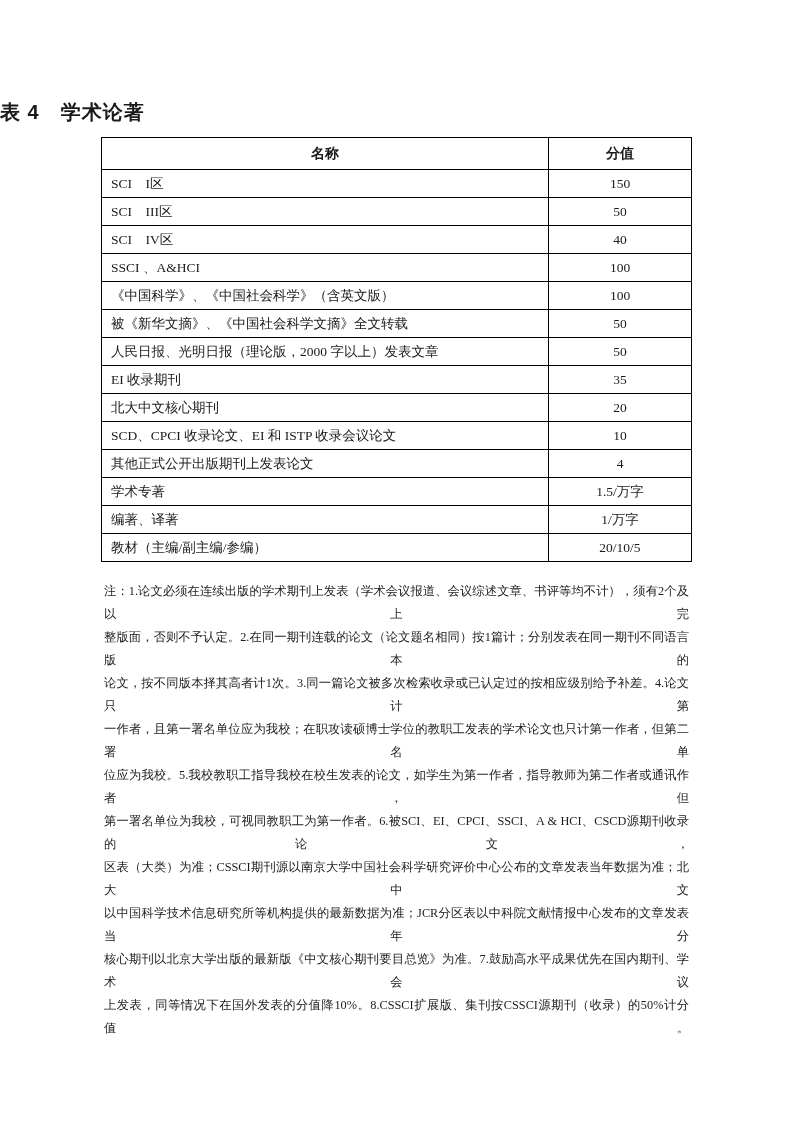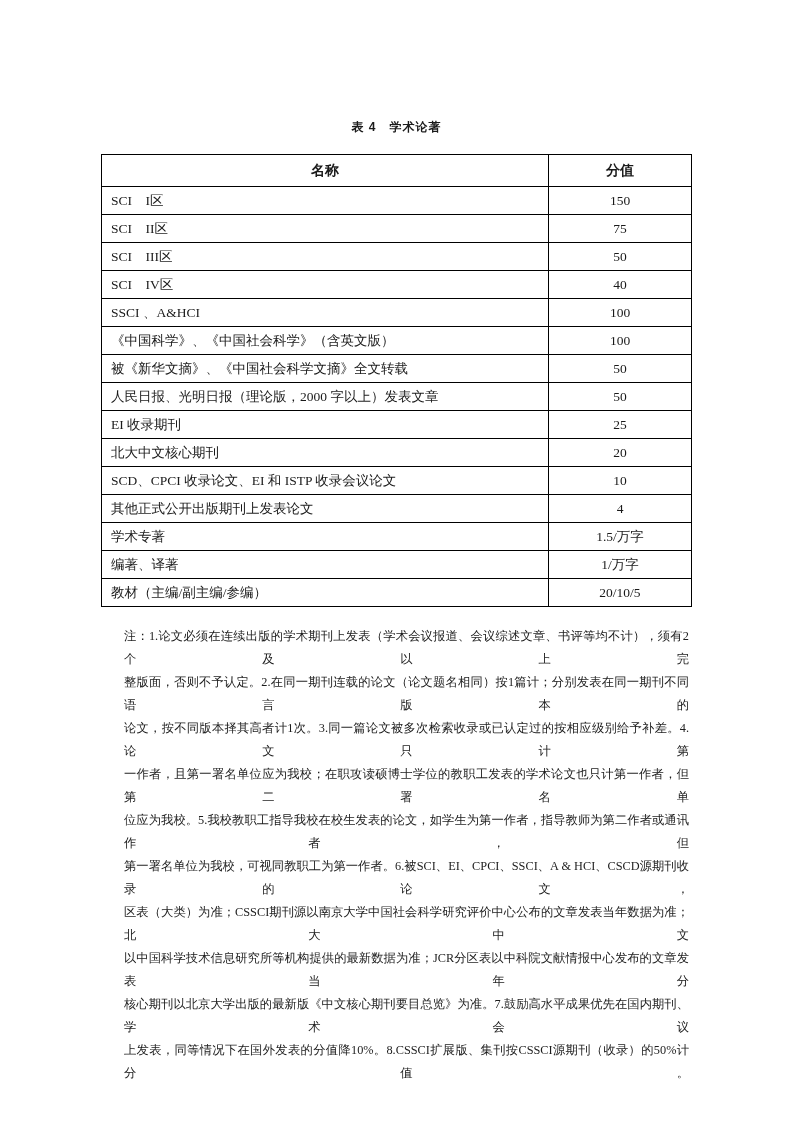--- a/index.html
+++ b/index.html
@@ -6,25 +6,25 @@
   .page {
     position: relative;
     width: 793px;
     height: 1122px;
     background: #ffffff;
     color: #1a1a1a;
     overflow: hidden;
     font-family: "Liberation Serif", "DejaVu Serif", serif;
   }
   .doc-title {
-    margin: 15px;
+    margin: 0;
     padding-top: 100px;
-    text-align: center;
+    text-align: left;
     font-family: "Liberation Sans", "DejaVu Sans", sans-serif;
-    font-size: 12px;
+    font-size: 20px;
     font-weight: 700;
     letter-spacing: 1px;
     line-height: 24px;
   }
   table.score-table {
     border-collapse: collapse;
     table-layout: fixed;
     width: 585px;
     margin: 13px auto 0 auto;
     font-size: 13.5px;
@@ -57,45 +57,40 @@
   .notes {
     width: 585px;
     margin: 18px auto 0 auto;
     font-size: 12.3px;
     line-height: 23px;
     color: #1c1c1c;
   }
   .note-line {
     text-align: justify;
     text-align-last: justify;
-    margin-left: 20px;
   }
 </style>
 </head>
 <body>
 
 <div class="page">
 
   <h1 class="doc-title">表 4　学术论著</h1>
 
   <table class="score-table">
     <thead>
       <tr>
         <th class="col-name">名称</th>
         <th class="col-score">分值</th>
       </tr>
     </thead>
     <tbody id="table-body">
         <tr>
           <td class="cell-name">SCI　I区</td>
           <td class="cell-score">150</td>
-        </tr>
-        <tr>
-          <td class="cell-name">SCI　II区</td>
-          <td class="cell-score">75</td>
         </tr>
         <tr>
           <td class="cell-name">SCI　III区</td>
           <td class="cell-score">50</td>
         </tr>
         <tr>
           <td class="cell-name">SCI　IV区</td>
           <td class="cell-score">40</td>
         </tr>
         <tr>
@@ -109,21 +104,21 @@
         <tr>
           <td class="cell-name">被《新华文摘》、《中国社会科学文摘》全文转载</td>
           <td class="cell-score">50</td>
         </tr>
         <tr>
           <td class="cell-name">人民日报、光明日报（理论版，2000 字以上）发表文章</td>
           <td class="cell-score">50</td>
         </tr>
         <tr>
           <td class="cell-name">EI 收录期刊</td>
-          <td class="cell-score">25</td>
+          <td class="cell-score">35</td>
         </tr>
         <tr>
           <td class="cell-name">北大中文核心期刊</td>
           <td class="cell-score">20</td>
         </tr>
         <tr>
           <td class="cell-name">SCD、CPCI 收录论文、EI 和 ISTP 收录会议论文</td>
           <td class="cell-score">10</td>
         </tr>
         <tr>

